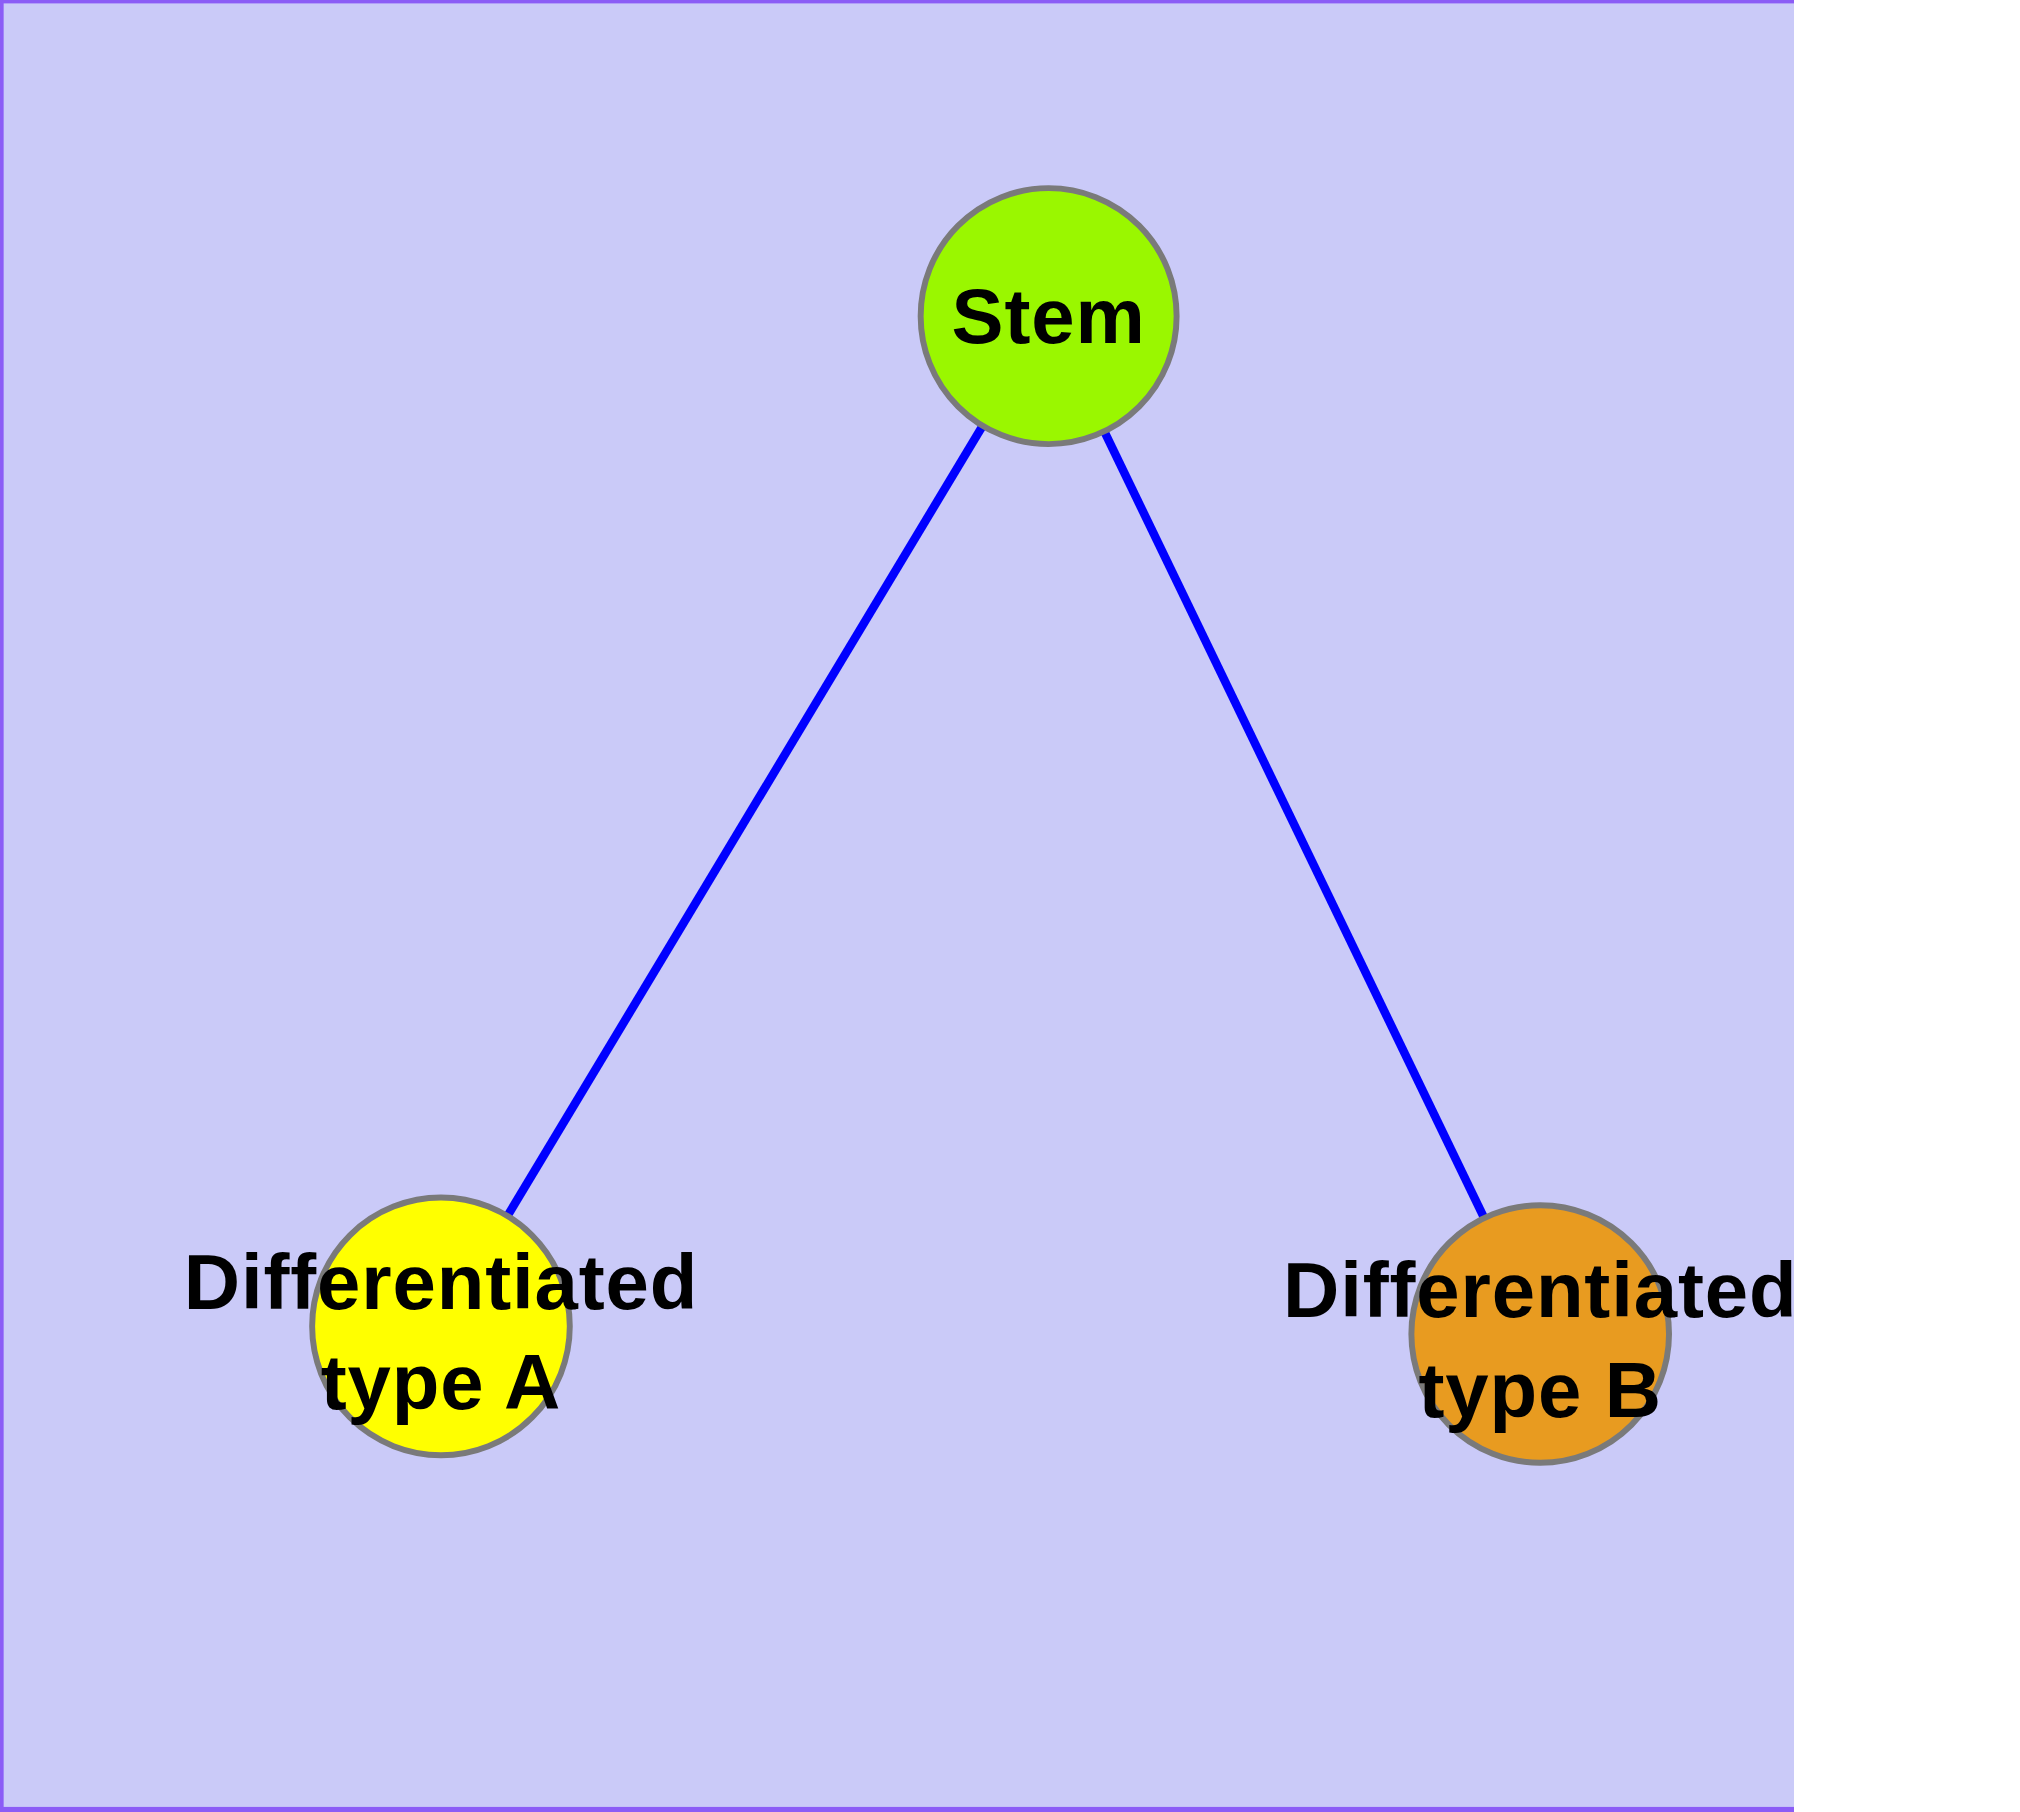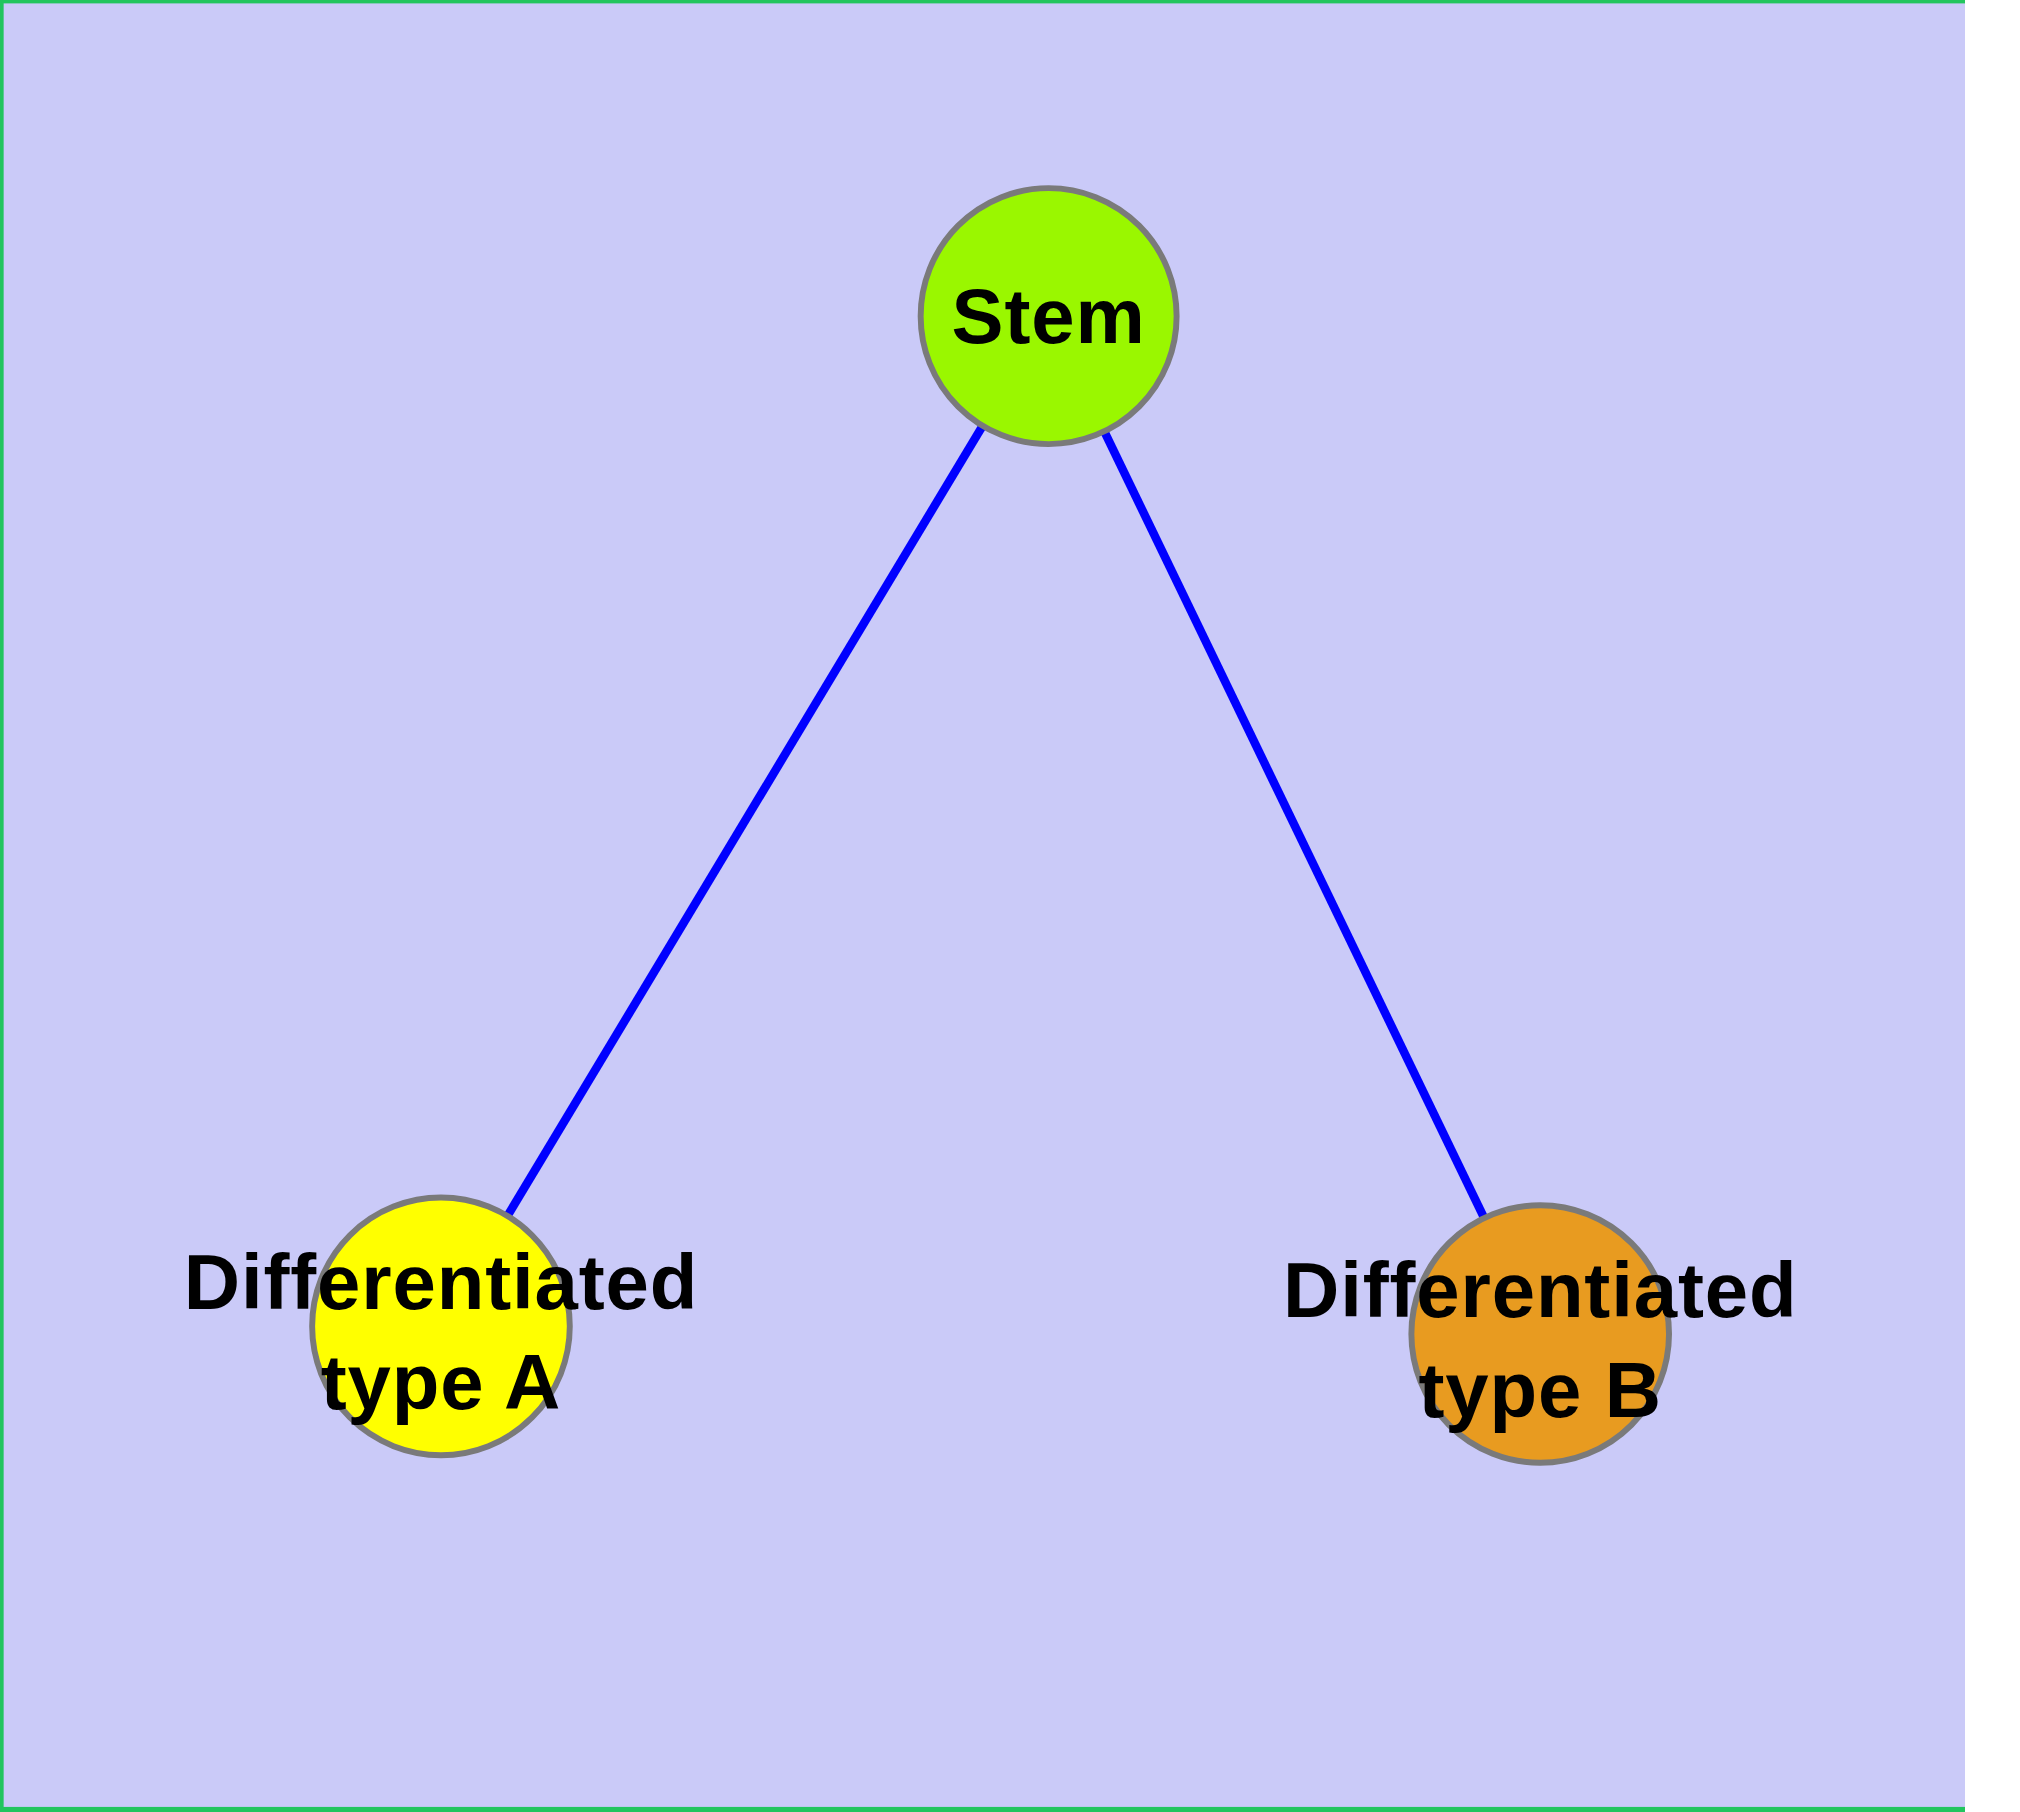--- a/index.html
+++ b/index.html
@@ -2,23 +2,23 @@
 <html style="font-size:13.6px"><head>
 <meta charset="utf-8">
 <style>
   html, body {
     margin: 0;
     padding: 0;
     background: #ffffff;
   }
   .stage {
     position: relative;
-    width: 1965px;
+    width: 1794px;
     height: 1812px;
-    background: #22c55e;
+    background: #8b5cf6;
     overflow: hidden;
   }
   svg { display: block; }
   .node-circle {
     stroke: #7a7a7a;
     stroke-width: 7;
   }
   .edge-line {
     stroke-width: 10;
     stroke-linecap: butt;

